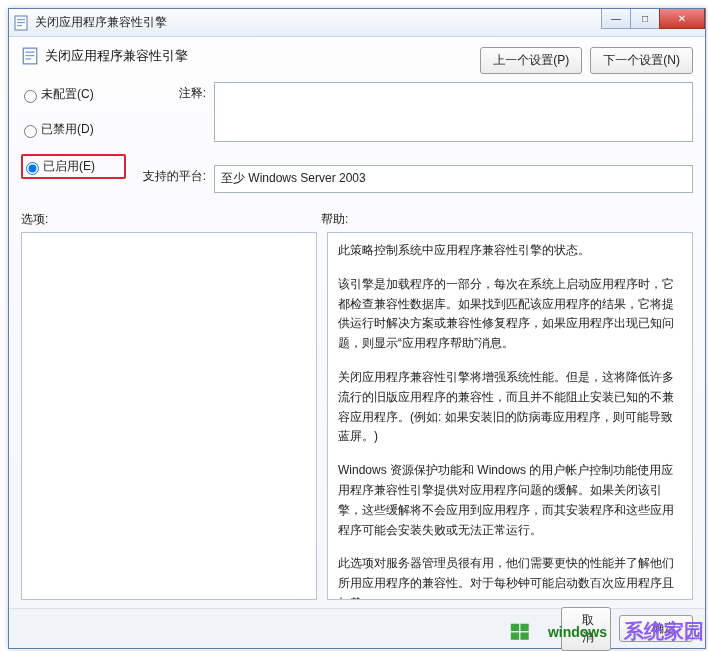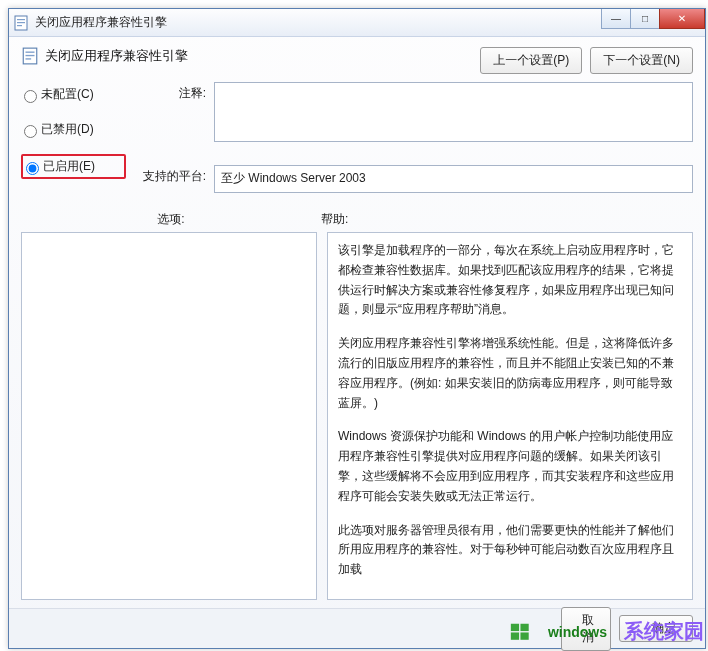--- a/index.html
+++ b/index.html
@@ -150,21 +150,20 @@
     border: 1px solid #a7b4c8;
     background: #fff;
     padding: 4px 6px;
     color: #222;
     overflow: hidden;
   }
   .mid-labels {
     display: flex;
     margin: 6px 0 4px 0;
     color: #222;
-    text-align: center;
   }
   .mid-labels .opt-label { width: 300px; }
   .panels {
     display: flex;
     gap: 10px;
     flex: 1;
     min-height: 0;
   }
   .panel {
     border: 1px solid #b7c2d4;
@@ -278,20 +277,21 @@
     </div>
 
     <div class="mid-labels">
       <div class="opt-label">选项:</div>
       <div>帮助:</div>
     </div>
 
     <div class="panels">
       <div class="panel left"></div>
       <div class="panel right" id="help-panel">
+          <p>此策略控制系统中应用程序兼容性引擎的状态。</p>
           <p>该引擎是加载程序的一部分，每次在系统上启动应用程序时，它都检查兼容性数据库。如果找到匹配该应用程序的结果，它将提供运行时解决方案或兼容性修复程序，如果应用程序出现已知问题，则显示“应用程序帮助”消息。</p>
           <p>关闭应用程序兼容性引擎将增强系统性能。但是，这将降低许多流行的旧版应用程序的兼容性，而且并不能阻止安装已知的不兼容应用程序。(例如: 如果安装旧的防病毒应用程序，则可能导致蓝屏。)</p>
           <p>Windows 资源保护功能和 Windows 的用户帐户控制功能使用应用程序兼容性引擎提供对应用程序问题的缓解。如果关闭该引擎，这些缓解将不会应用到应用程序，而其安装程序和这些应用程序可能会安装失败或无法正常运行。</p>
           <p>此选项对服务器管理员很有用，他们需要更快的性能并了解他们所用应用程序的兼容性。对于每秒钟可能启动数百次应用程序且加载</p>
         </div>
     </div>
 
   </div>
 
   <div class="footer">

